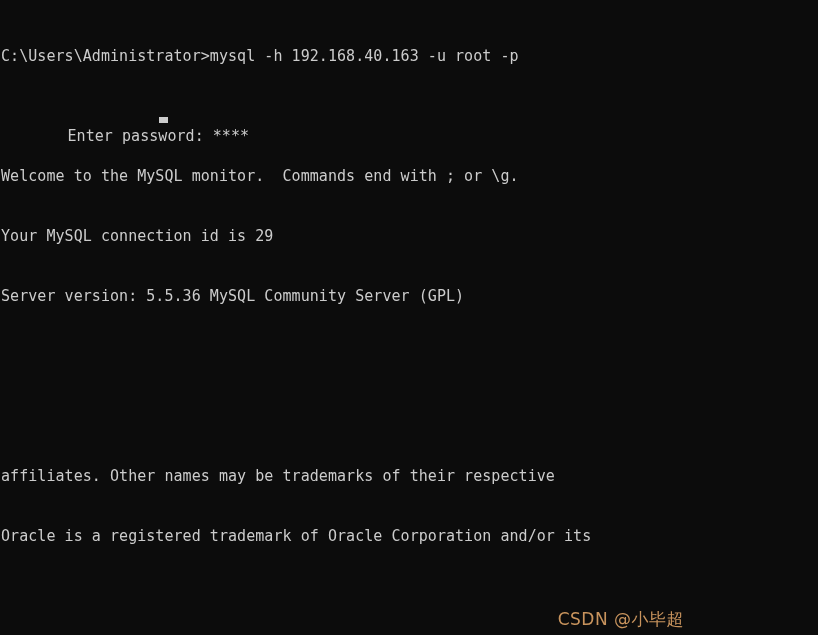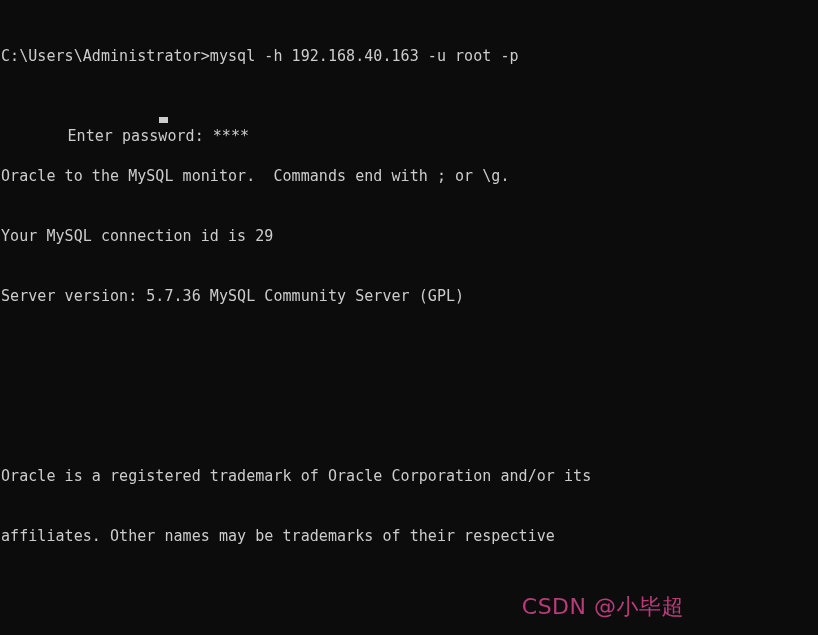--- a/index.html
+++ b/index.html
@@ -42,48 +42,48 @@
     position: absolute;
     width: 9px;
     height: 6px;
     background: #cccccc;
     left: 158px;
     top: 11px;
   }
   #watermark {
     position: absolute;
     right: 14px;
-    bottom: 18px;
+    bottom: 6px;
     font-family: "DejaVu Sans", "Liberation Sans", sans-serif;
-    font-size: 22px;
-    color: #ec4899;
+    font-size: 17px;
+    color: #fdba74;
     opacity: 0.78;
     letter-spacing: 0.5px;
     white-space: nowrap;
     user-select: none;
   }
 </style>
 </head>
 <body>
 
 <div id="terminal">
 
   <div id="screen">
     <div class="line">C:\Users\Administrator&gt;mysql -h 192.168.40.163 -u root -p</div>
     <div class="line pw-line">
       <span>Enter password: ****</span>
       <span class="caret"></span>
     </div>
-    <div class="line">Oracle to the MySQL monitor.  Commands end with ; or \g.</div>
+    <div class="line">Welcome to the MySQL monitor.  Commands end with ; or \g.</div>
     <div class="line">Your MySQL connection id is 29</div>
-    <div class="line">Server version: 5.7.36 MySQL Community Server (GPL)</div>
+    <div class="line">Server version: 5.5.36 MySQL Community Server (GPL)</div>
     <div class="line blank"></div>
     <div class="line blank"></div>
+    <div class="line">affiliates. Other names may be trademarks of their respective</div>
     <div class="line">Oracle is a registered trademark of Oracle Corporation and/or its</div>
-    <div class="line">affiliates. Other names may be trademarks of their respective</div>
     
     
     
     
     
     
     
     
     
     

